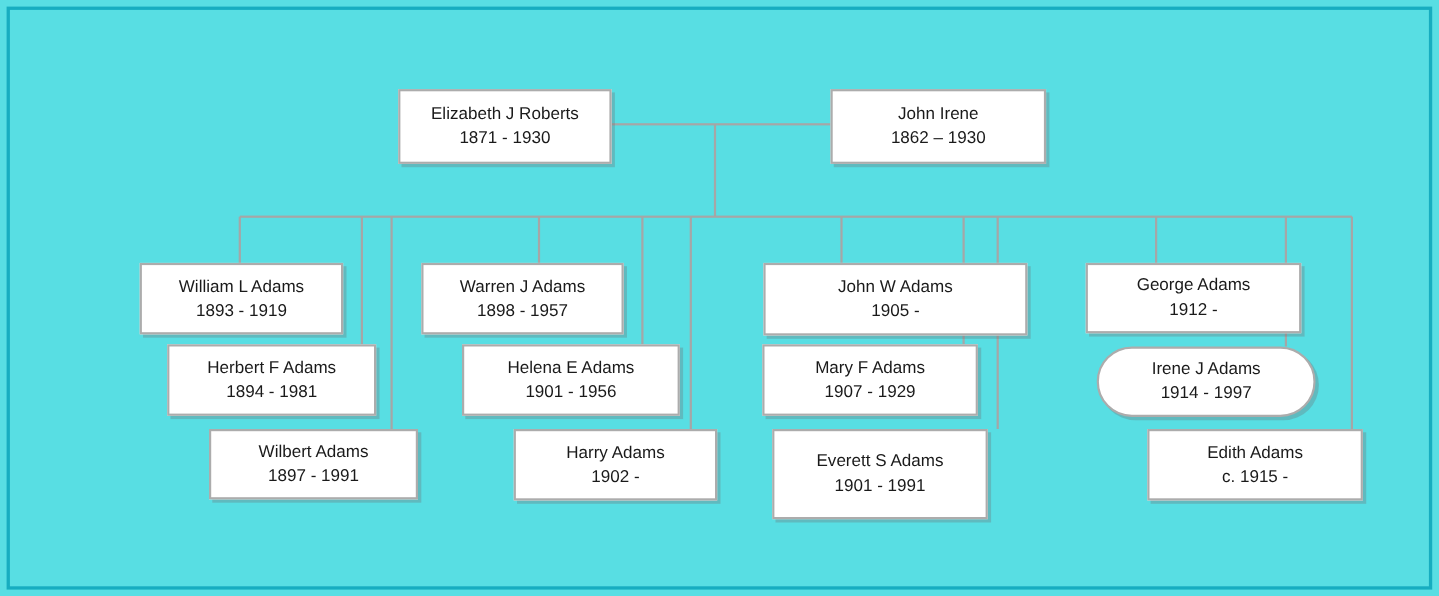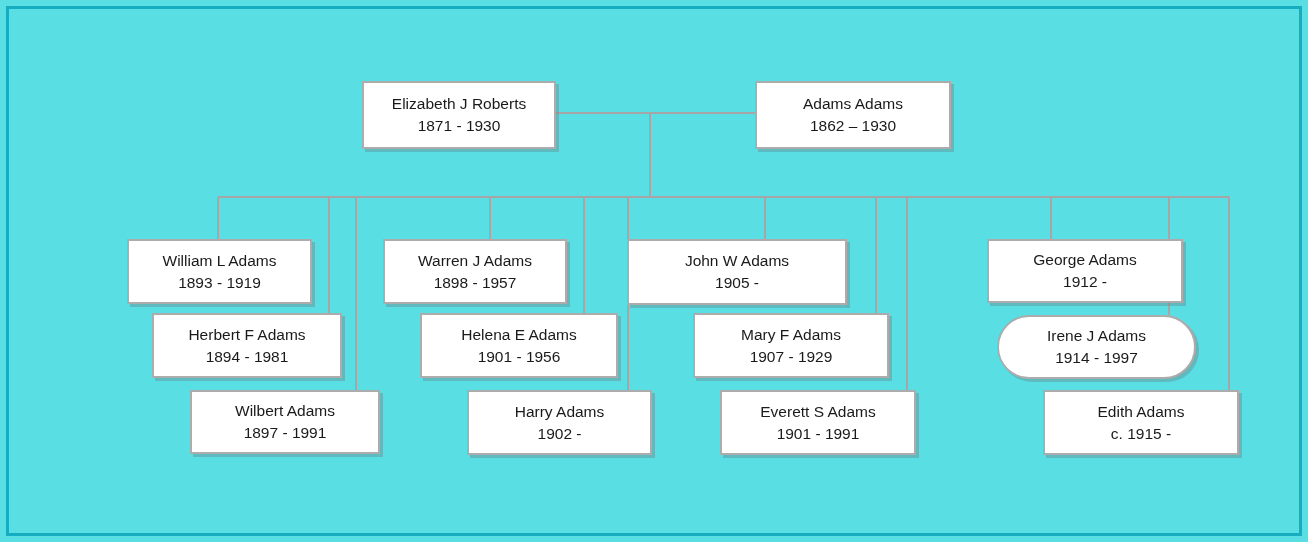--- a/index.html
+++ b/index.html
@@ -58,32 +58,32 @@
       <div class="line" style="left: 1050.25px; top: 197px; width: 1.5px; height: 42px;"></div>
       <div class="line" style="left: 1168.25px; top: 197px; width: 1.5px; height: 118px;"></div>
       <div class="line" style="left: 1228.25px; top: 197px; width: 1.5px; height: 193px;"></div>
     </div>
 
   <div class="node" style="left: 362px; top: 81px; width: 194px; height: 68px;">
     <div class="pname">Elizabeth J Roberts</div>
     <div class="pdates">1871 - 1930</div>
   </div>
   <div class="node" style="left: 755px; top: 81px; width: 196px; height: 68px;">
-    <div class="pname">Adams Adams</div>
+    <div class="pname">John Irene</div>
     <div class="pdates">1862 – 1930</div>
   </div>
   <div class="node" style="left: 127px; top: 239px; width: 185px; height: 65px;">
     <div class="pname">William L Adams</div>
     <div class="pdates">1893 - 1919</div>
   </div>
   <div class="node" style="left: 383px; top: 239px; width: 184px; height: 65px;">
     <div class="pname">Warren J Adams</div>
     <div class="pdates">1898 - 1957</div>
   </div>
-  <div class="node" style="left: 627px; top: 239px; width: 220px; height: 66px;">
+  <div class="node" style="left: 694px; top: 239px; width: 240px; height: 66px;">
     <div class="pname">John W Adams</div>
     <div class="pdates">1905 -</div>
   </div>
   <div class="node" style="left: 947px; top: 239px; width: 196px; height: 64px; margin-left: 40px;">
     <div class="pname">George Adams</div>
     <div class="pdates">1912 -</div>
   </div>
   <div class="node" style="left: 152px; top: 313px; width: 190px; height: 65px;">
     <div class="pname">Herbert F Adams</div>
     <div class="pdates">1894 - 1981</div>
@@ -101,21 +101,21 @@
     <div class="pdates">1914 - 1997</div>
   </div>
   <div class="node" style="left: 190px; top: 390px; width: 190px; height: 64px;">
     <div class="pname">Wilbert Adams</div>
     <div class="pdates">1897 - 1991</div>
   </div>
   <div class="node" style="left: 467px; top: 390px; width: 185px; height: 65px;">
     <div class="pname">Harry Adams</div>
     <div class="pdates">1902 -</div>
   </div>
-  <div class="node" style="left: 720px; top: 390px; width: 196px; height: 65px;">
+  <div class="node" style="left: 702px; top: 390px; width: 196px; height: 82px;">
     <div class="pname">Everett S Adams</div>
     <div class="pdates">1901 - 1991</div>
   </div>
   <div class="node" style="left: 1043px; top: 390px; width: 196px; height: 65px;">
     <div class="pname">Edith Adams</div>
     <div class="pdates">c. 1915 -</div>
   </div>
 </div>
 
 </body></html>

